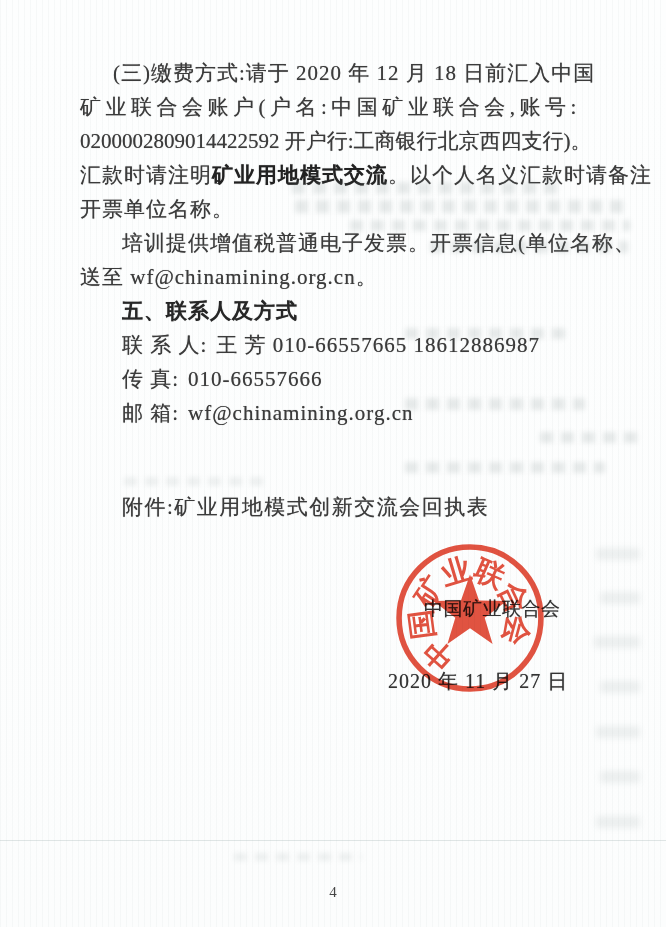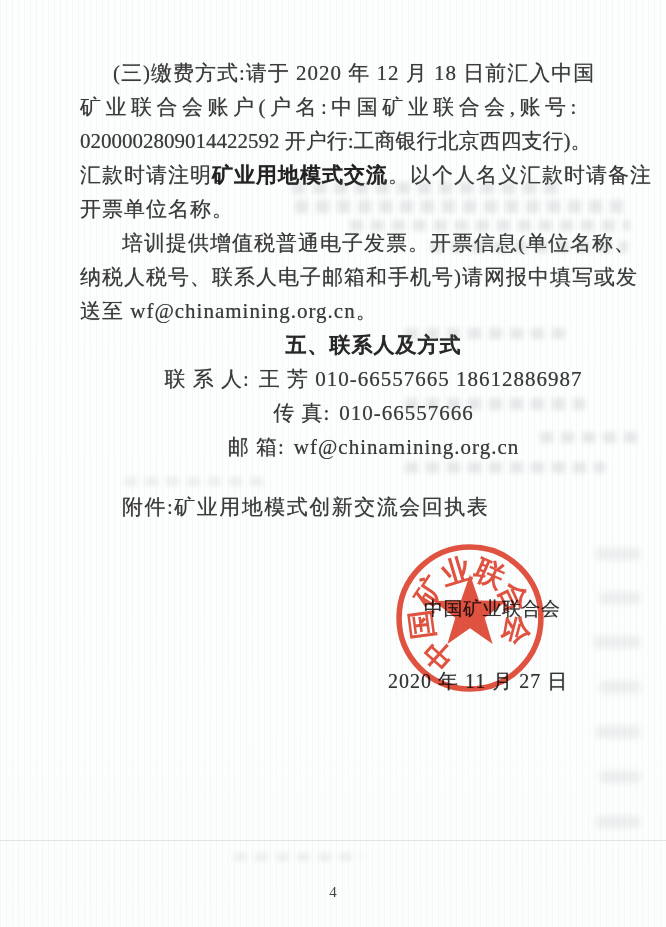--- a/index.html
+++ b/index.html
@@ -30,21 +30,21 @@
   .line {
     height: 34px;
     line-height: 34px;
     font-size: 21px;
     letter-spacing: 1px;
     color: #3b3b3b;
     white-space: nowrap;
     text-shadow: 0 0 0.7px rgba(45,45,45,0.65);
   }
   .indent1 { padding-left: 33px; }
-  .indent2 { padding-left: 42px; text-align: center; }
+  .indent2 { padding-left: 42px; }
   .ls-wide { letter-spacing: 4.5px; }
   .ls-tight { letter-spacing: 0px; }
   .bold, b { font-weight: bold; color: #222; }
   .heading { font-weight: bold; color: #262626; }
   .contact-label { display: inline; margin-top: 20px; }
   .contact-value { display: inline; margin-left: 9px; }
   .attachment {
     position: absolute;
     left: 122px;
     top: 490px;
@@ -131,21 +131,20 @@
 <div class="page">
 
   <div class="body-block">
     <div class="line indent1">(三)缴费方式:请于 2020 年 12 月 18 日前汇入中国</div>
     <div class="line ls-wide">矿业联合会账户(户名:中国矿业联合会,账号:</div>
     <div class="line ls-tight">0200002809014422592  开户行:工商银行北京西四支行)。</div>
     <div class="line"><span>汇款时请注明</span><b>矿业用地模式交流</b><span>。以个人名义汇款时请备注</span></div>
     <div class="line">开票单位名称。</div>
 
     <div class="line indent2">培训提供增值税普通电子发票。开票信息(单位名称、</div>
-    <div class="line">纳税人税号、联系人电子邮箱和手机号)请网报中填写或发</div>
     <div class="line">送至 wf@chinamining.org.cn。</div>
 
     <div class="line indent2 heading">五、联系人及方式</div>
 
     <div class="line indent2"><span class="contact-label">联 系 人:</span><span class="contact-value">王  芳  010-66557665  18612886987</span></div>
     <div class="line indent2"><span class="contact-label">传    真:</span><span class="contact-value">010-66557666</span></div>
     <div class="line indent2"><span class="contact-label">邮    箱:</span><span class="contact-value">wf@chinamining.org.cn</span></div>
   </div>
 
   <div class="attachment">附件:矿业用地模式创新交流会回执表</div>

